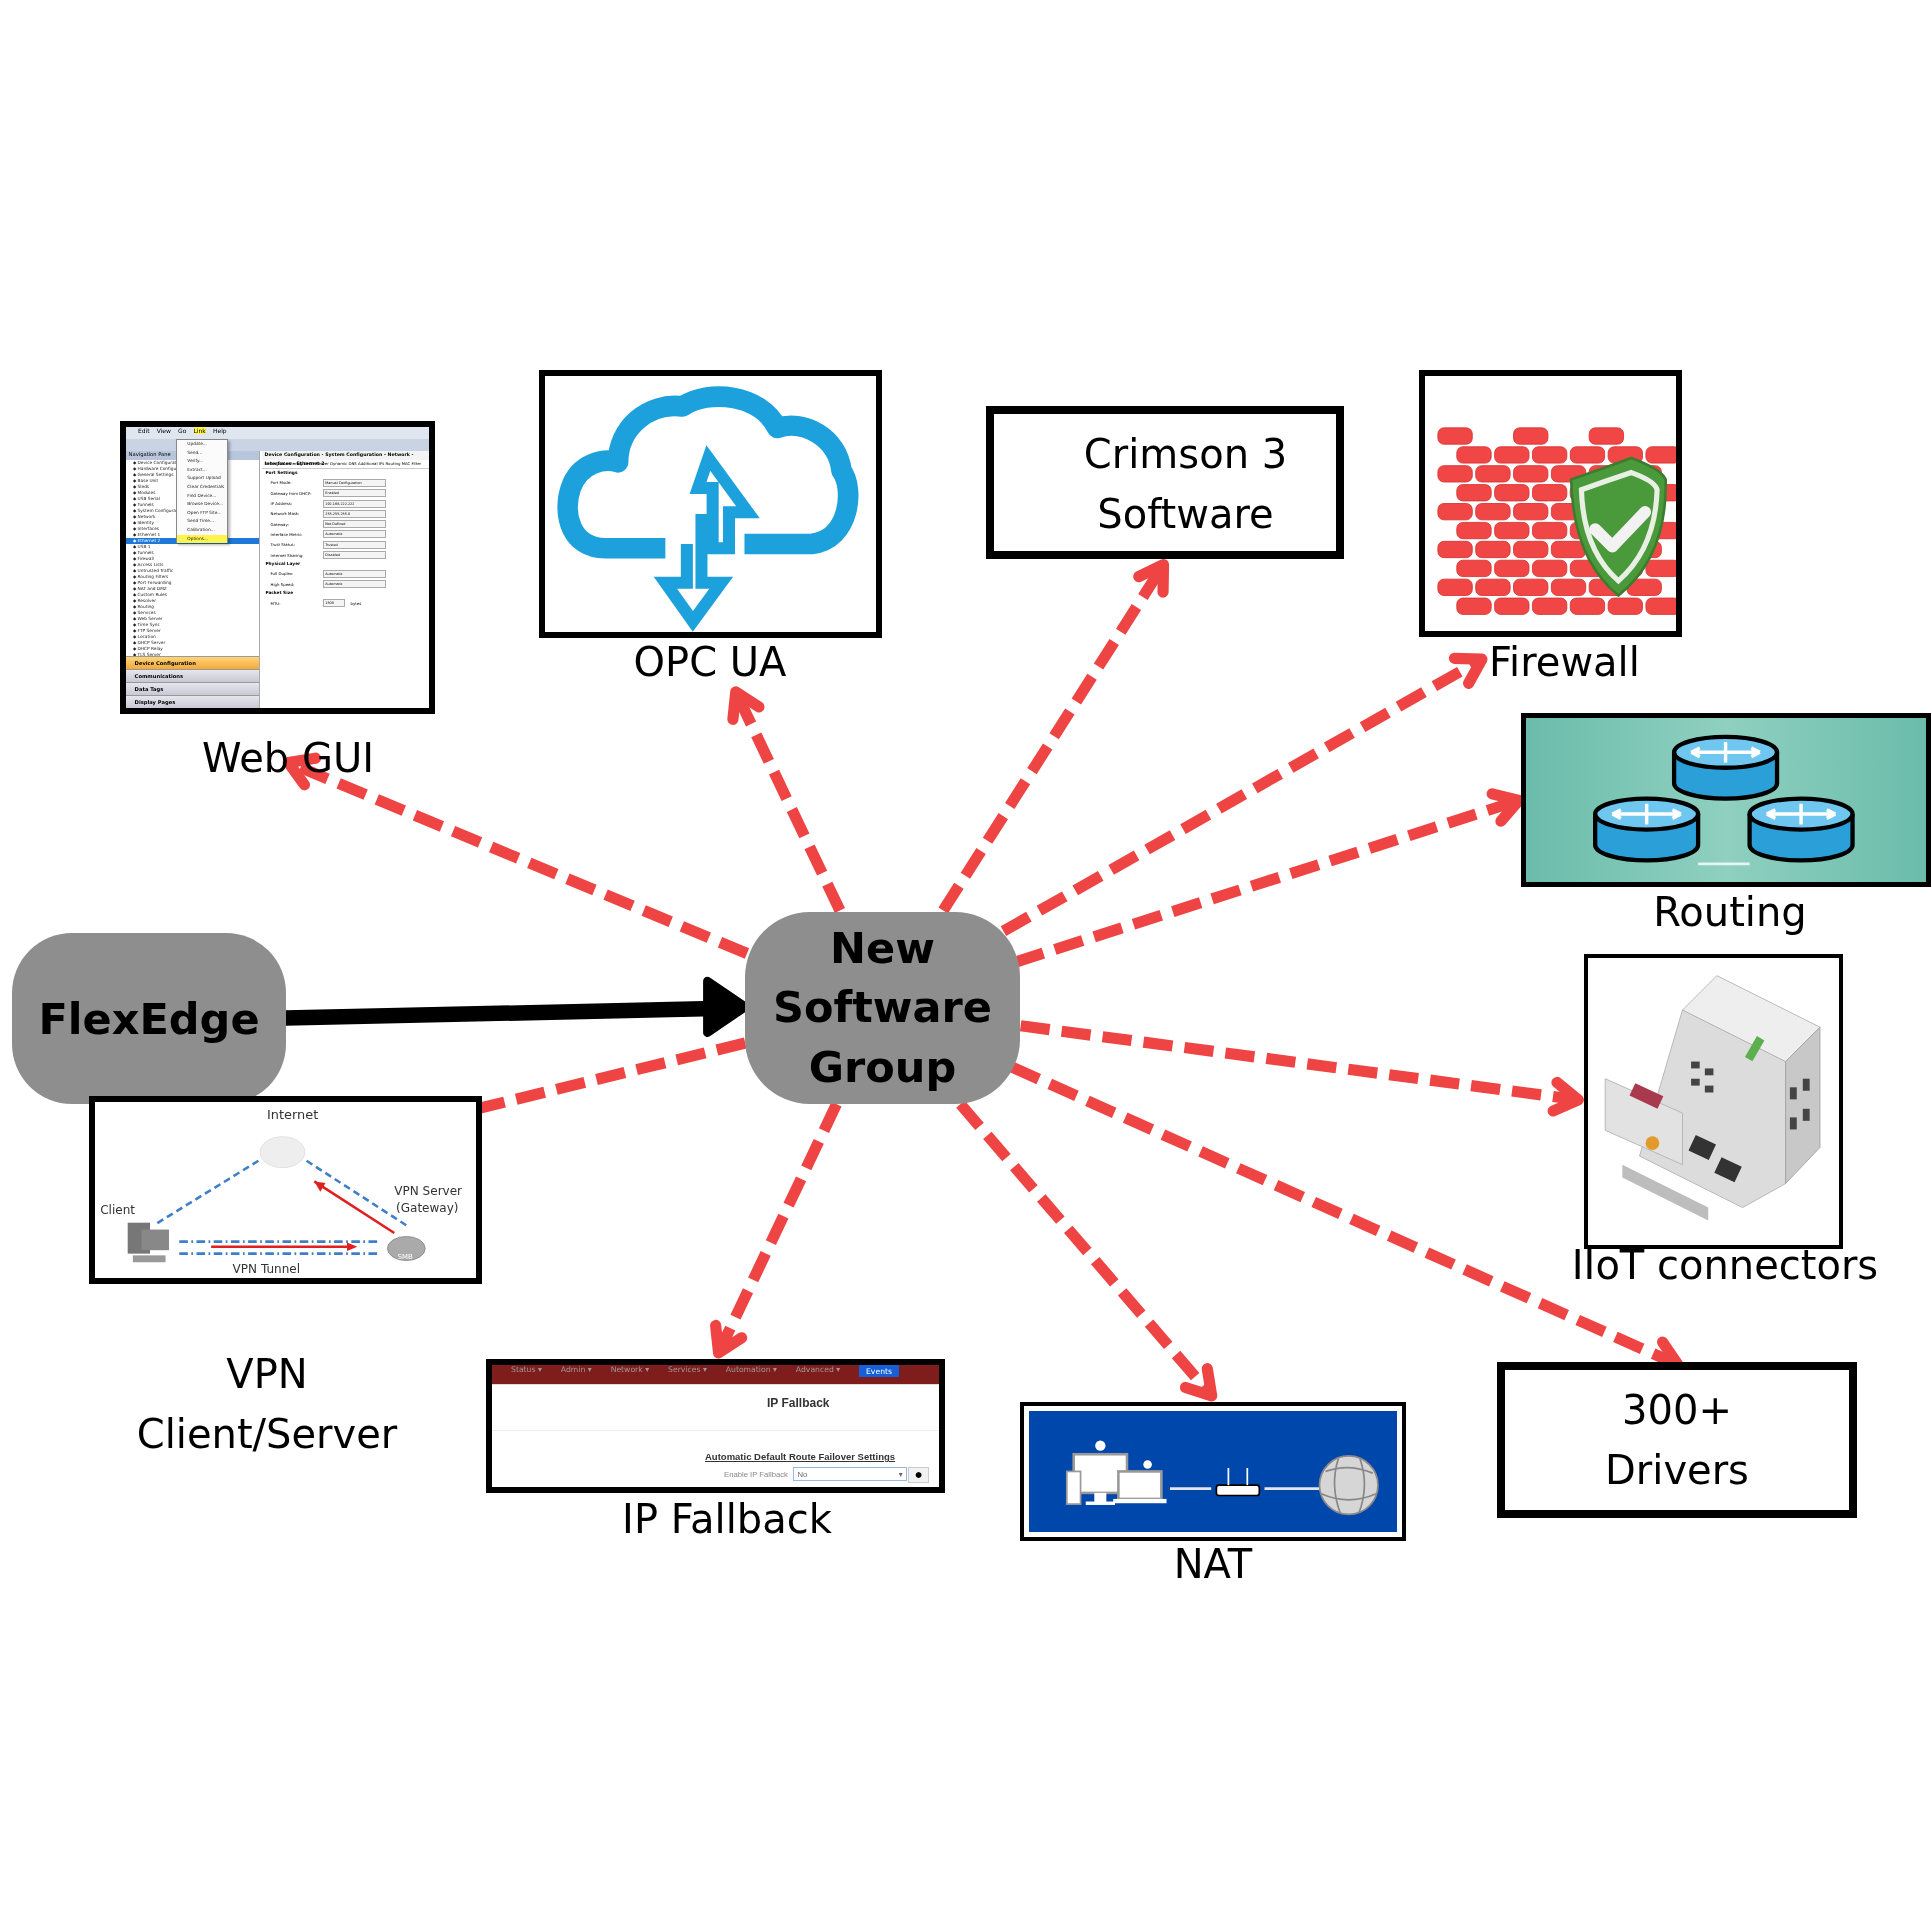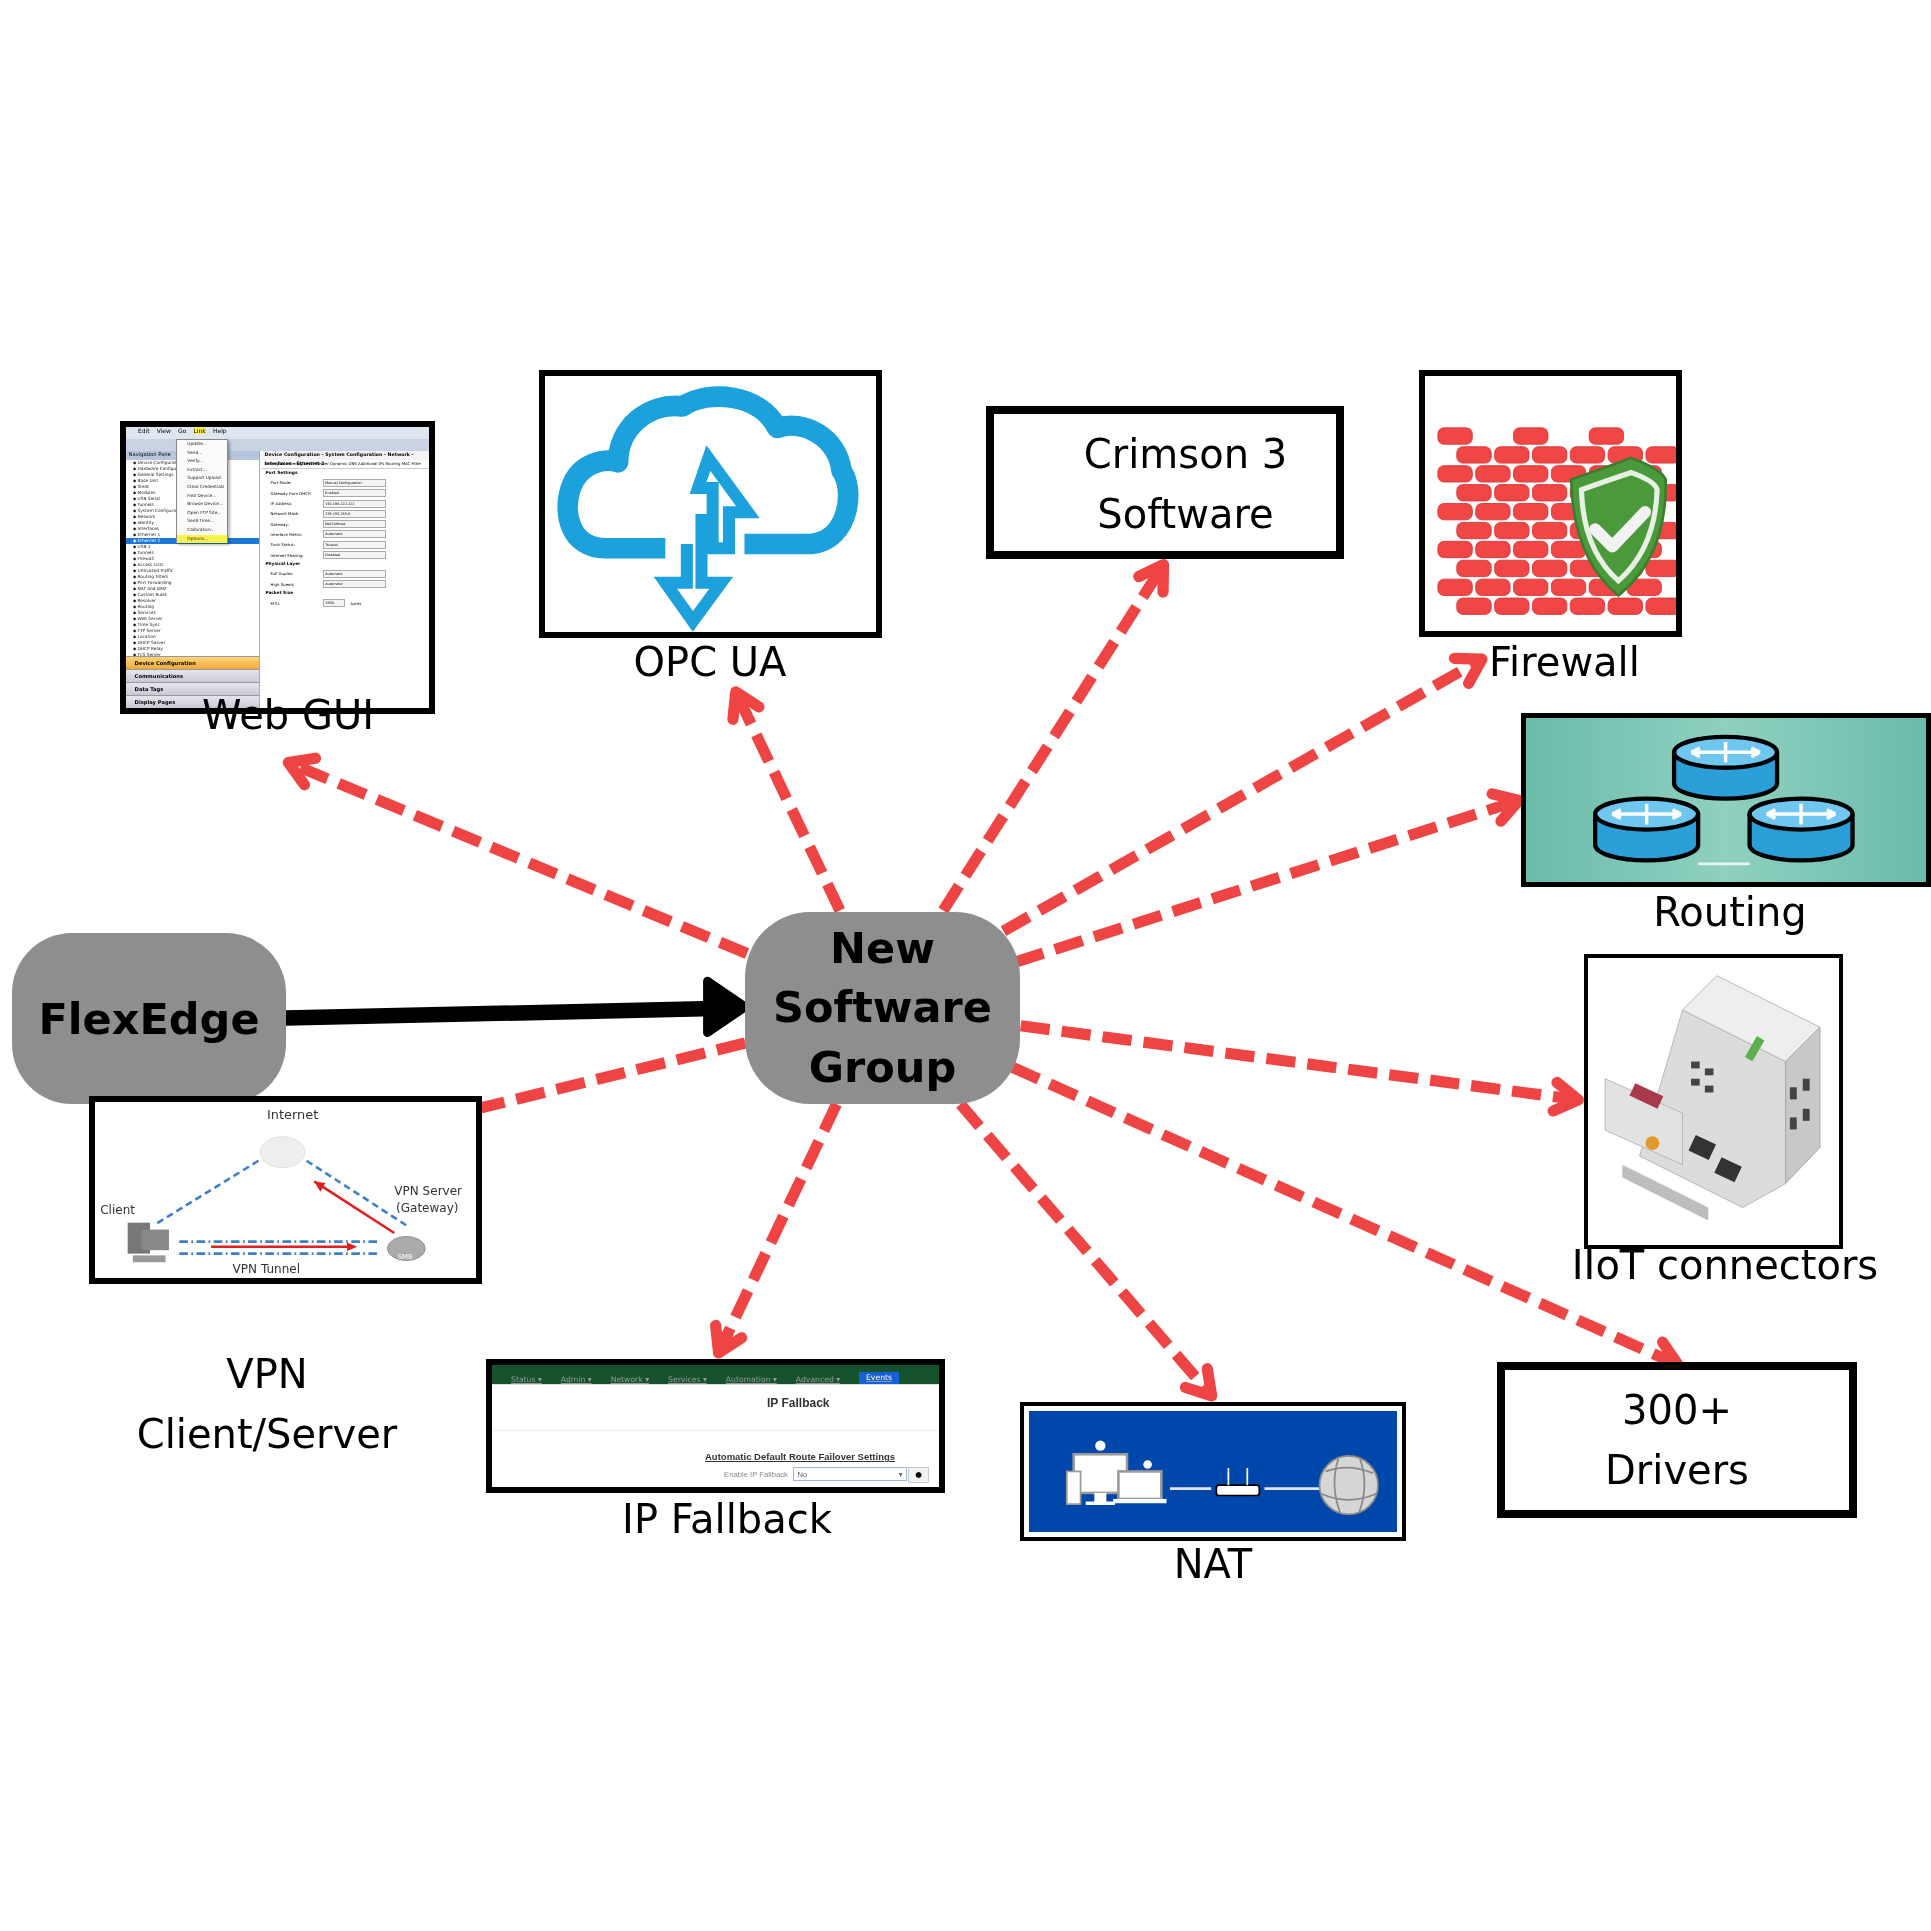--- a/index.html
+++ b/index.html
@@ -22,21 +22,21 @@
   .wg-dropdown div{font-size:4.3px;height:8.6px;line-height:8.6px;padding-left:10.3px;color:#222;}
   .wg-dropdown div.hl{background:#fff34d;}
   .wg-main{position:absolute;left:136px;top:24px;right:0;bottom:0;background:#fff;}
   .wg-main .title{font-size:4.7px;height:8.6px;line-height:8.6px;background:#f3f3f3;padding-left:2.6px;font-weight:bold;}
   .wg-main .tabs{font-size:3.9px;height:8.6px;line-height:8.6px;padding-left:2.6px;border-bottom:0.9px solid #ccc;}
   .wg-row{display:flex;font-size:3.9px;height:10.3px;align-items:center;padding-left:8.6px;}
   .wg-row span:first-child{width:52px;}
   .wg-row span.f{width:60px;height:6px;border:0.9px solid #aaa;font-size:3.4px;line-height:6px;padding-left:1.7px;background:#f4f4f4;}
   .wg-sec{font-size:4.3px;font-weight:bold;padding-left:3.4px;height:8.6px;line-height:8.6px;}
   
-  .ipf-nav{position:absolute;left:0;top:0;right:0;height:19px;background:#14532d;border-bottom:0.9px solid #ddd;display:flex;align-items:flex-end;font-size:7.7px;color:#999;text-decoration:underline;}
+  .ipf-nav{position:absolute;left:0;top:0;right:0;height:19px;background:#7f1d1d;border-bottom:0.9px solid #ddd;display:flex;align-items:flex-start;font-size:7.7px;color:#999;}
   .ipf-nav span{margin-left:19px;}
   .ipf-nav span.ev{background:#1560d6;color:#fff;padding:1.7px 6.9px;}
   
   .nat-inner{position:absolute;left:5.2px;top:5.2px;right:5.2px;bottom:5.2px;background:#0047ab;}
   
   .rt-inner{position:absolute;inset:0;background:linear-gradient(90deg,#6bbcab,#8fd0c0 50%,#6bbcab);}
 </style>
 </head>
 <body>
 
@@ -221,21 +221,21 @@
       <div>Support Upload</div>
       <div>Clear Credentials</div>
       <div>Find Device...</div>
       <div>Browse Device...</div>
       <div>Open FTP Site...</div>
       <div>Send Time...</div>
       <div>Calibration...</div>
       <div class="hl">Options...</div>
     </div>
 </div>
-<div class="label" style="left:172px;top:691px;width:232px;">Web GUI</div>
+<div class="label" style="left:172px;top:734px;width:232px;">Web GUI</div>
 
 <div class="box" style="left:539px;top:370px;width:343px;height:268px;">
   <svg width="331" height="256" viewBox="0 0 385 297">
     <path d="M140 200 H70 C30 200 20 160 30 130 C40 100 70 95 85 100 C85 60 120 30 160 35 C190 15 250 20 270 60 C300 50 340 70 345 110 C360 130 355 190 310 195 H232" fill="none" stroke="#1da1dc" stroke-width="24" stroke-linejoin="round"></path>
     <path d="M190 95 L236 158 H214 V200 H195 V130 H178 Z" fill="none" stroke="#1da1dc" stroke-width="14" stroke-linejoin="miter"></path>
     <path d="M165 195 V240 H140 L172 285 L205 240 H182 V160" fill="none" stroke="#1da1dc" stroke-width="14" stroke-linejoin="miter"></path>
   </svg>
 </div>
 <div class="label" style="left:594px;top:638px;width:232px;">OPC UA</div>
 

